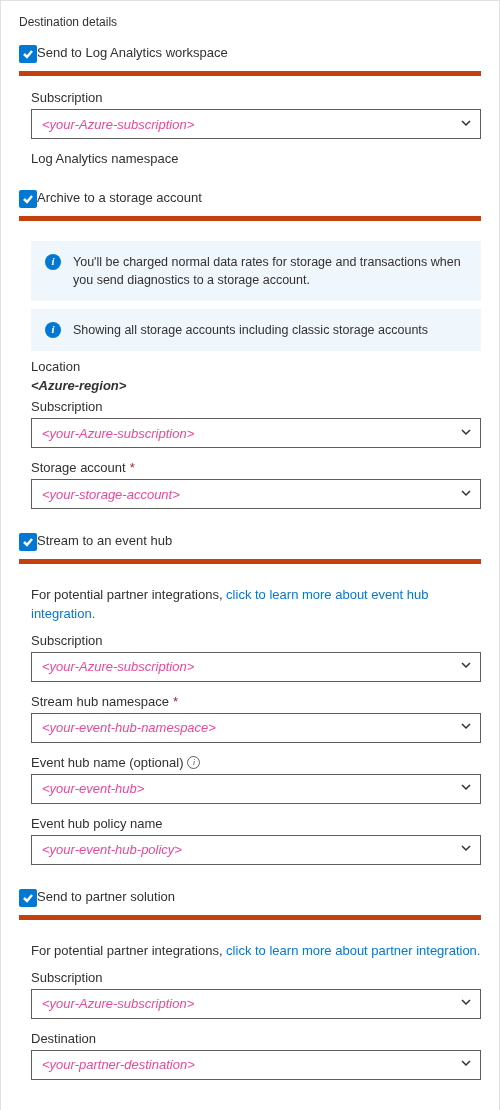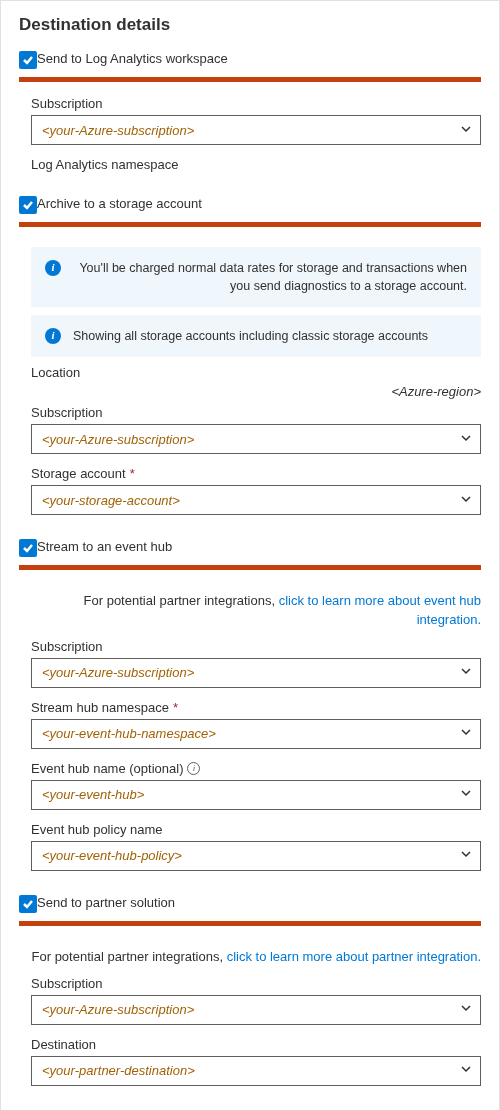--- a/index.html
+++ b/index.html
@@ -5,21 +5,21 @@
     * { box-sizing: border-box; margin: 0; padding: 0; }
     body {
       font-family: "Segoe UI", Arial, sans-serif;
       font-size: 13px;
       color: #323130;
       background: #fff;
       width: 500px;
       border: 1px solid #e1e1e1;
       padding: 14px 18px 18px 18px;
     }
-    .section-title { font-weight: 700; font-size: 17px; margin-bottom: 10px; }
+    .section-title { font-weight: 400; font-size: 12px; margin-bottom: 10px; }
     .check-row {
       display: flex; align-items: flex-start; gap: 0;
       padding: 6px 0 8px 0; border-bottom: 5px solid #c2410c;
     }
     .checkbox {
       width: 18px; height: 18px; border-radius: 2px;
       background: #0078d4; display: flex; align-items: center; justify-content: center;
       flex-shrink: 0;
     }
     .checkbox svg { width: 12px; height: 12px; fill: none; stroke: #fff; stroke-width: 2.5; }
@@ -31,50 +31,50 @@
     .select {
       width: 100%;
       height: 30px;
       border: 1px solid #605e5c;
       background: #fff;
       display: flex; align-items: center; justify-content: space-between;
       padding: 0 8px 0 10px;
       font-size: 13px;
     }
     .select.active { border-color: #7160e8; box-shadow: 0 0 0 0px #7160e8; }
-    .select .value { font-style: italic; color: #a16207; }
+    .select .value { font-style: italic; color: #ec4899; }
     .select .chev { flex-shrink: 0; }
     .chev svg { width: 12px; height: 12px; stroke: #323130; stroke-width: 1.5; fill: none; }
     .info-box {
       background: #eff6fc;
       padding: 12px 14px;
       display: flex; gap: 12px;
       margin: 6px 0 8px 0;
       font-size: 12.5px;
       color: #323130;
       line-height: 1.45;
     }
     .info-icon {
       width: 16px; height: 16px; border-radius: 50%;
       background: #0078d4; color: #fff;
       display: flex; align-items: center; justify-content: center;
       font-size: 11px; font-weight: 700; font-style: italic;
       flex-shrink: 0; margin-top: 1px;
       font-family: Georgia, serif;
     }
-    .readonly-val { font-style: italic; color: #323130; margin-top: 2px; margin-bottom: 10px; font-size: 13px;}
+    .readonly-val { font-style: italic; color: #323130; margin-top: 2px; margin-bottom: 10px; font-size: 13px; font-weight: bold;}
     .helper-text { font-size: 13px; color: #323130; margin: 8px 0 10px 0; line-height: 1.4;}
     .helper-text a { color: #0078d4; text-decoration: none; }
     .tool-icon {
       width: 13px; height: 13px; border: 1px solid #605e5c; border-radius: 50%;
       display: inline-flex; align-items: center; justify-content: center;
       font-size: 9px; color: #605e5c; font-style: italic;
       font-family: Georgia, serif;
     }
-    .check-row + .group { margin-top: 4px; text-align: right; }
+    .check-row + .group { margin-top: 4px; }
     .nopad-sub { margin-top: -4px; }
   </style>
 </head>
 <body>
 
 <div class="section-title">Destination details</div>
 
 <div class="check-row">
   <div class="checkbox">
     <svg viewBox="0 0 12 12">

